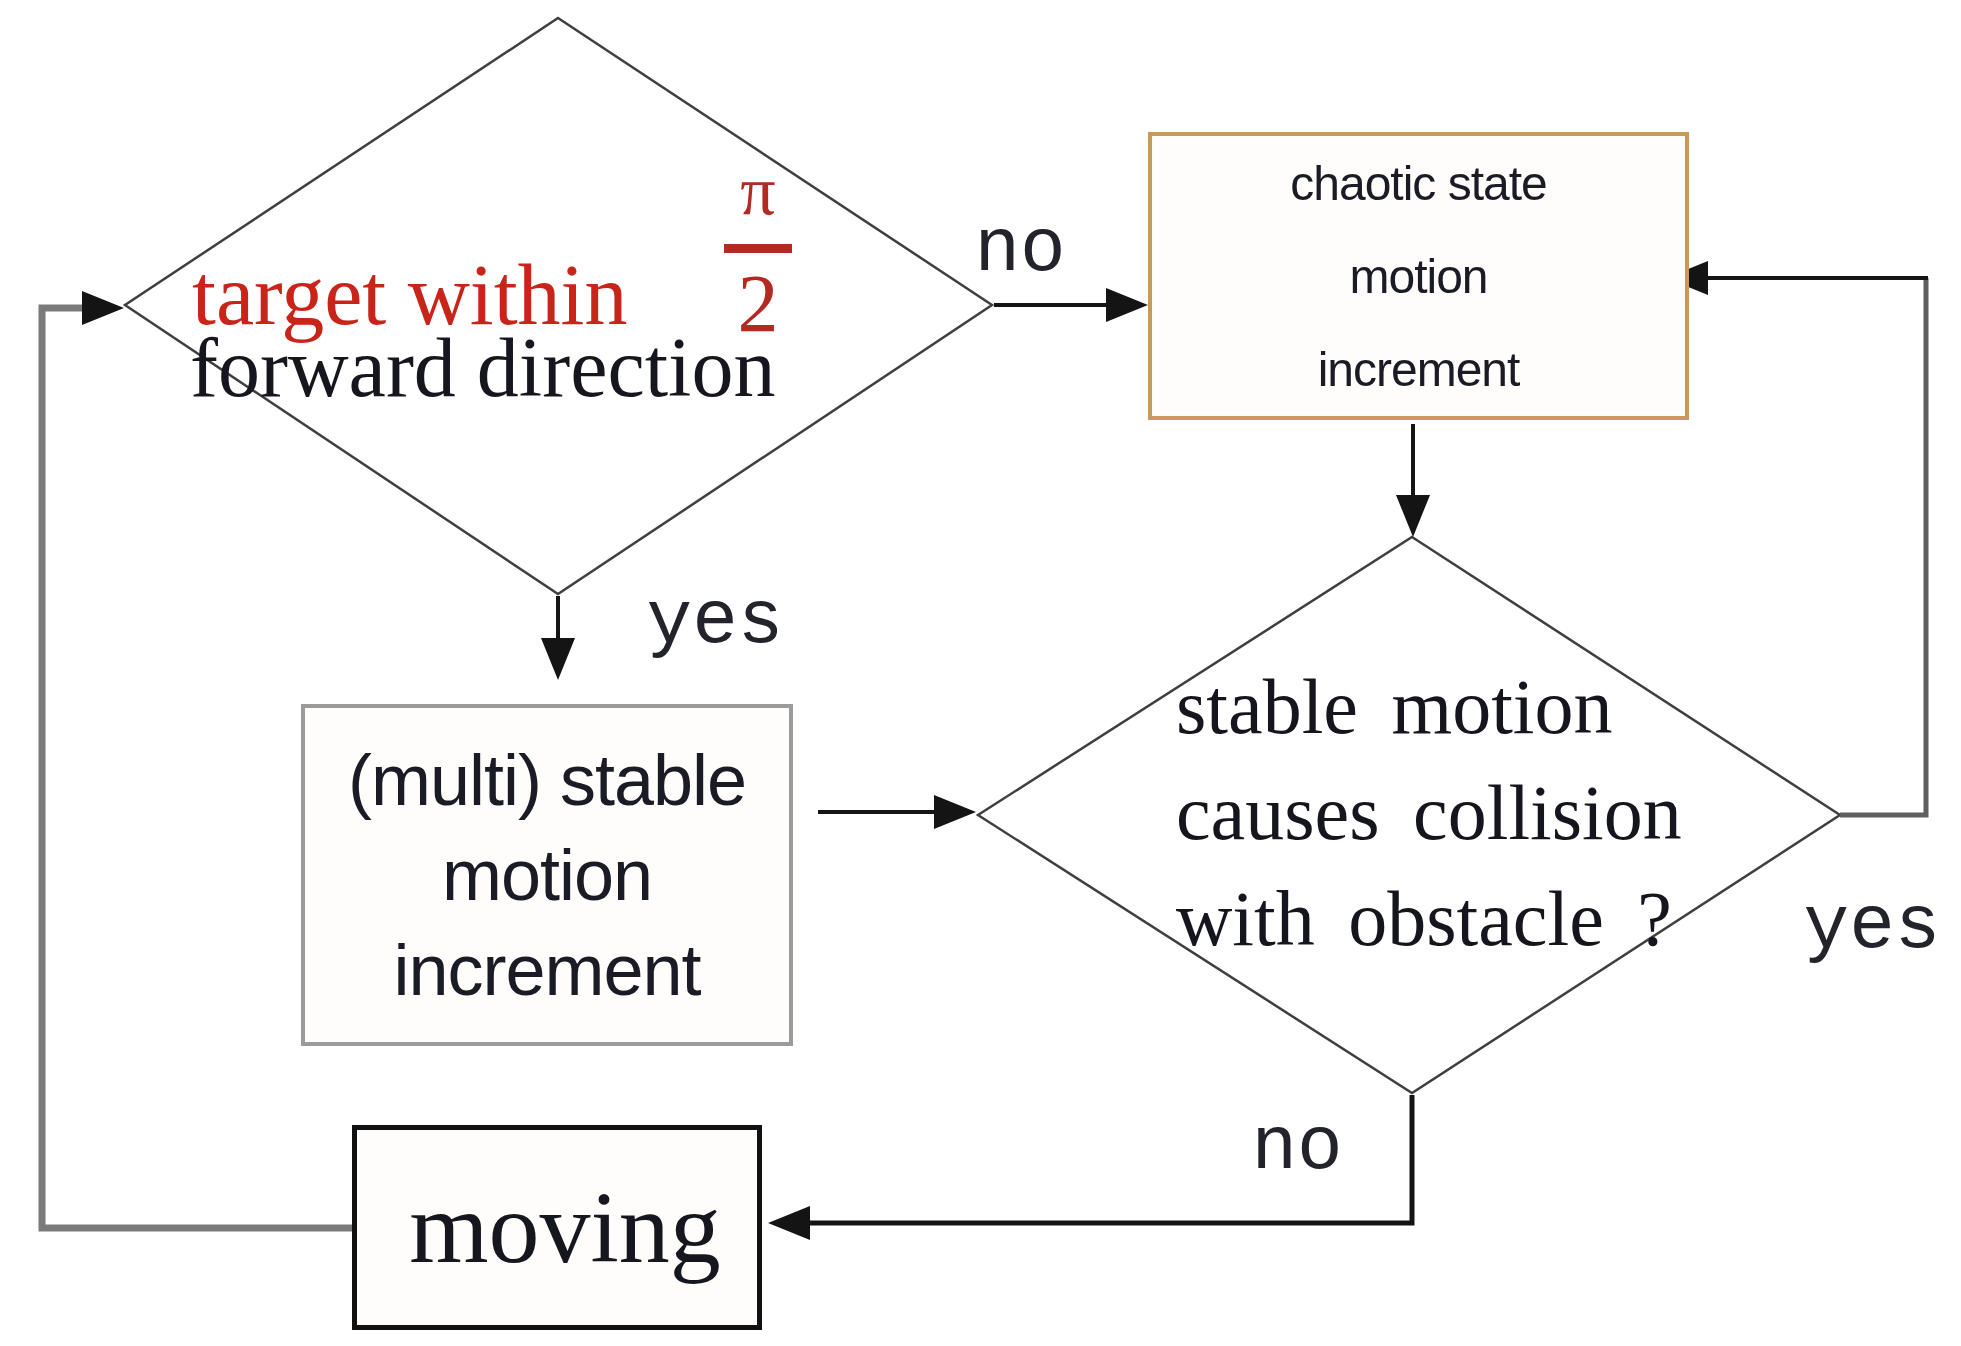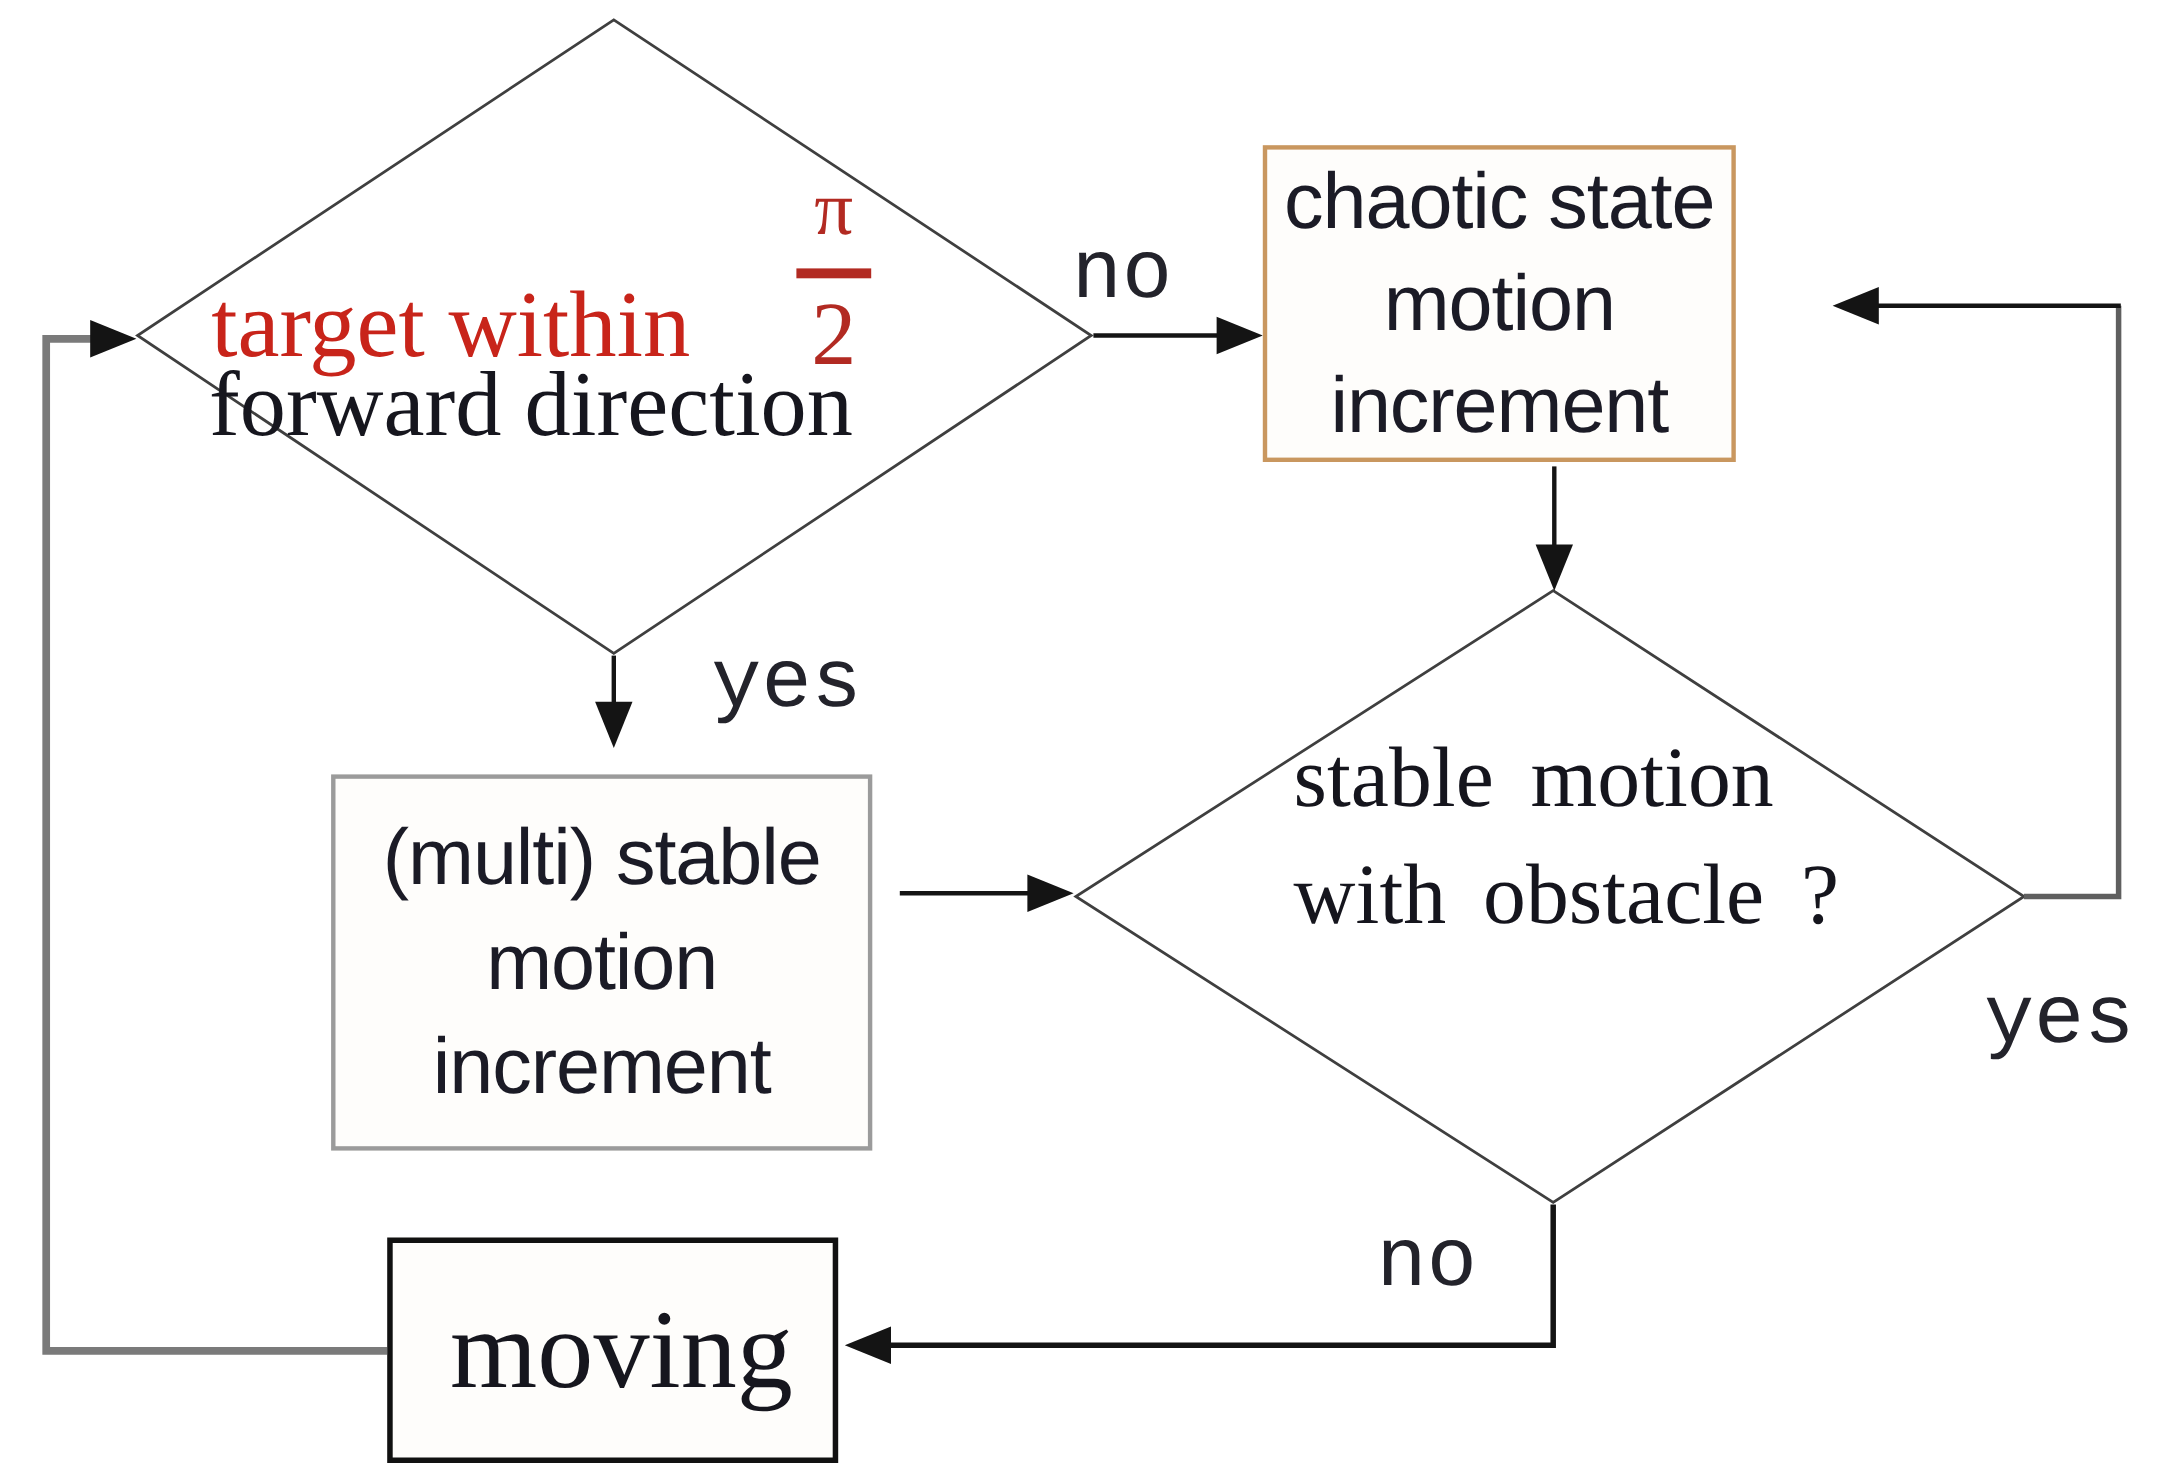--- a/index.html
+++ b/index.html
@@ -12,24 +12,24 @@
   }
   #wires{position:absolute;left:0;top:0;width:1961px;height:1346px;}
 
   .procbox{
     position:absolute;box-sizing:border-box;
     display:flex;flex-direction:column;align-items:center;justify-content:center;
     text-align:center;background:#fefdfb;
     color:#1b1b26;
   }
   #chaotic-box{
-    left:1148px;top:132px;width:430px;height:288px;
+    left:1148px;top:132px;width:541px;height:288px;
     border:4px solid #c9975f;
     font-family:"Liberation Sans", sans-serif;
-    font-size:72px;line-height:93px;letter-spacing:-1px;
+    font-size:48px;line-height:93px;letter-spacing:-1px;
   }
   #stable-box{
     left:301px;top:704px;width:492px;height:342px;
     border:4px solid #9b9b9b;
     font-family:"Liberation Sans", sans-serif;
     font-size:72px;line-height:95px;letter-spacing:-1px;
   }
   #moving-box{
     left:352px;top:1125px;width:410px;height:205px;
     border:5px solid #111111;
@@ -119,20 +119,21 @@
   </div>
 
   <div id="stable-box" class="procbox">
     <div>(multi) stable</div>
     <div>motion</div>
     <div>increment</div>
   </div>
 
   <div id="collision-text">
     <div>stable motion</div>
+    <div>causes collision</div>
     <div>with obstacle ?</div>
   </div>
 
   <div id="moving-box" class="procbox">
     <div>moving</div>
   </div>
 
   <div id="label-no-top" class="dlabel">no</div>
   <div id="label-yes-left" class="dlabel">yes</div>
   <div id="label-yes-right" class="dlabel">yes</div>

